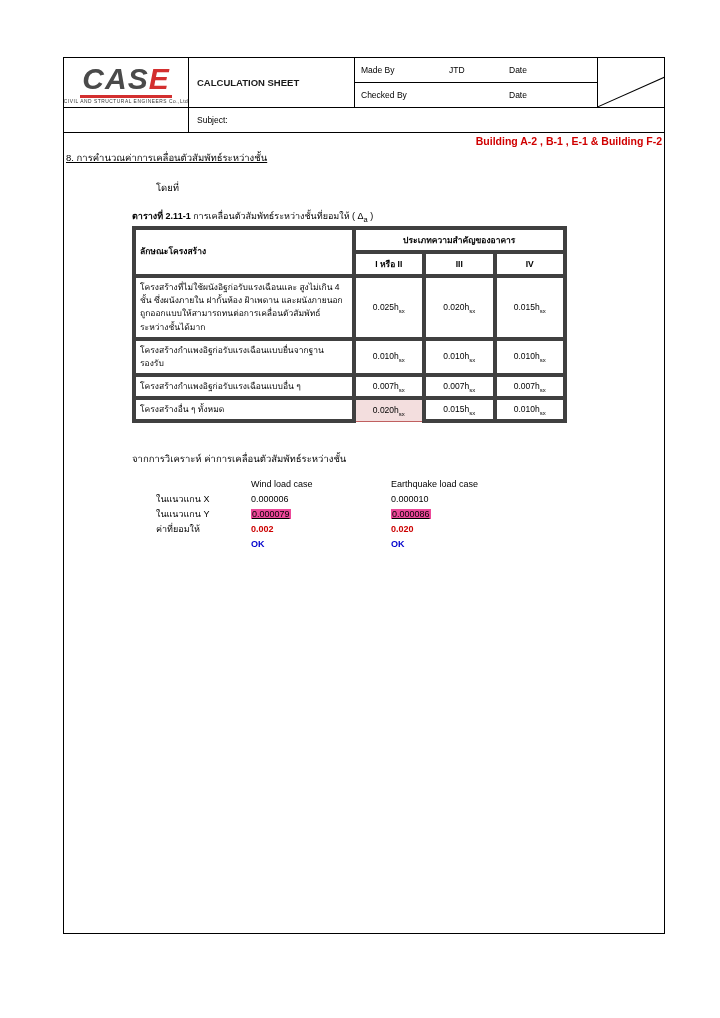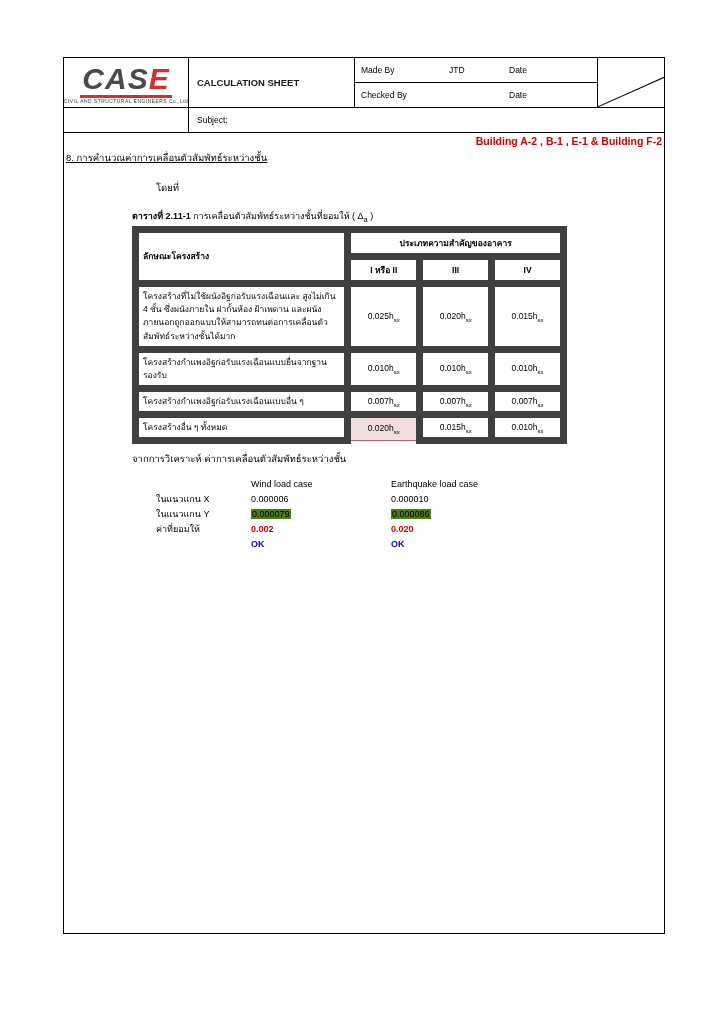--- a/index.html
+++ b/index.html
@@ -204,21 +204,21 @@
   .dtable {
     position: absolute;
     left: 68px;
     top: 168px;
     width: 435px;
     border-collapse: collapse;
     font-family: "Liberation Sans", sans-serif;
     font-size: 8.5px;
   }
   .dtable td, .dtable th {
-    border: 7px solid #404040;
+    border: 4px solid #404040;
     padding: 3px 4px;
     vertical-align: middle;
     font-weight: normal;
   }
   .dtable .c-struct { width: 243px; text-align: left; line-height: 1.55; }
   .dtable .c-num { width: 64px; text-align: center; }
   .dtable .hdr-center { font-weight: bold; }
   .dtable .grp-head { text-align: center; font-weight: bold; font-size: 8.5px; }
   .dtable .sub { vertical-align: sub; font-size: 6px; }
   .hl-cell {
@@ -238,21 +238,21 @@
     position: absolute;
     left: 92px;
     top: 418px;
     font-family: "Liberation Sans", sans-serif;
     font-size: 9px;
   }
   .res-row { display: flex; height: 15px; align-items: center; }
   .res-label { width: 95px; }
   .res-c1 { width: 140px; }
   .res-c2 { width: 140px; }
-  .mark { background: #4d7c0f; padding: 0 1px; }
+  .mark { background: #ec4899; padding: 0 1px; text-decoration: underline; }
   .redv { color: #cc0000; font-weight: bold; }
   .okv { color: #0000cc; font-weight: bold; }
 </style>
 </head>
 <body>
 
 <div class="page">
 
   <div class="hdr">
     <div class="hdr-top">

